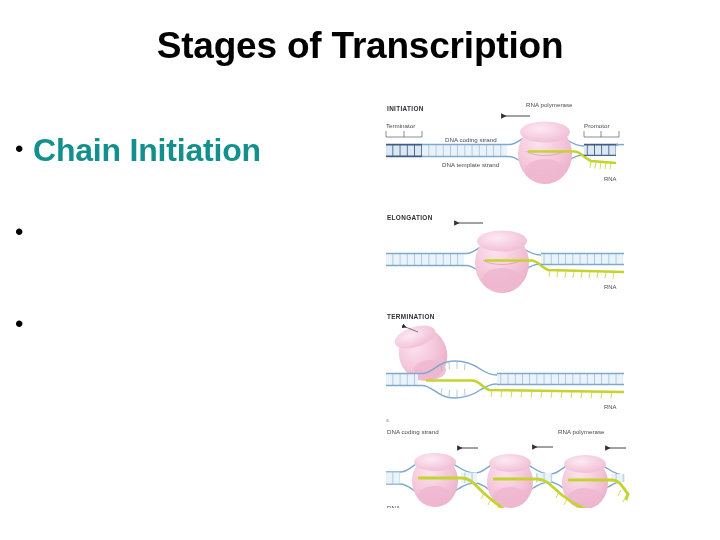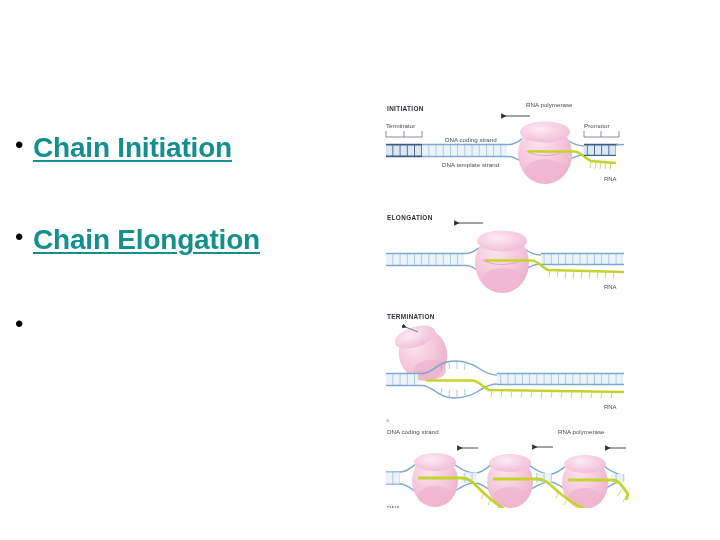--- a/index.html
+++ b/index.html
@@ -54,24 +54,23 @@
     text-align: left;
     font-size: 24px;
     line-height: 1;
     color: #000000;
     position: relative;
     top: -4px;
     padding-left: 7px;
     box-sizing: border-box;
   }
   .bullet-text {
-    font-size: 28px;
+    font-size: 32px;
     font-weight: bold;
     color: #13908d;
-    text-decoration: underline;
     text-underline-offset: 3px;
     text-decoration-thickness: 2px;
     white-space: nowrap;
     letter-spacing: -0.2px;
   }
 
   
   .figure {
     position: absolute;
     left: 378px;
@@ -102,31 +101,31 @@
   .fig-mark {
     font-size: 5px;
     fill: #9a9aa2;
   }
 </style>
 </head>
 <body>
 
 <div class="slide">
 
+  <div class="slide-title">Stages of Transcription</div>
 
   <div class="bullet-list">
 
     <div class="bullet-item">
       <span class="bullet-marker">•</span>
       <span class="bullet-text">Chain Initiation</span>
     </div>
 
     <div class="bullet-item">
       <span class="bullet-marker">•</span>
-      <span class="bullet-text">Chain Elongation</span>
     </div>
 
     <div class="bullet-item">
       <span class="bullet-marker">•</span>
     </div>
 
   </div>
 
   <div class="figure">
     <svg viewBox="0 0 300 412" width="300" height="412">

